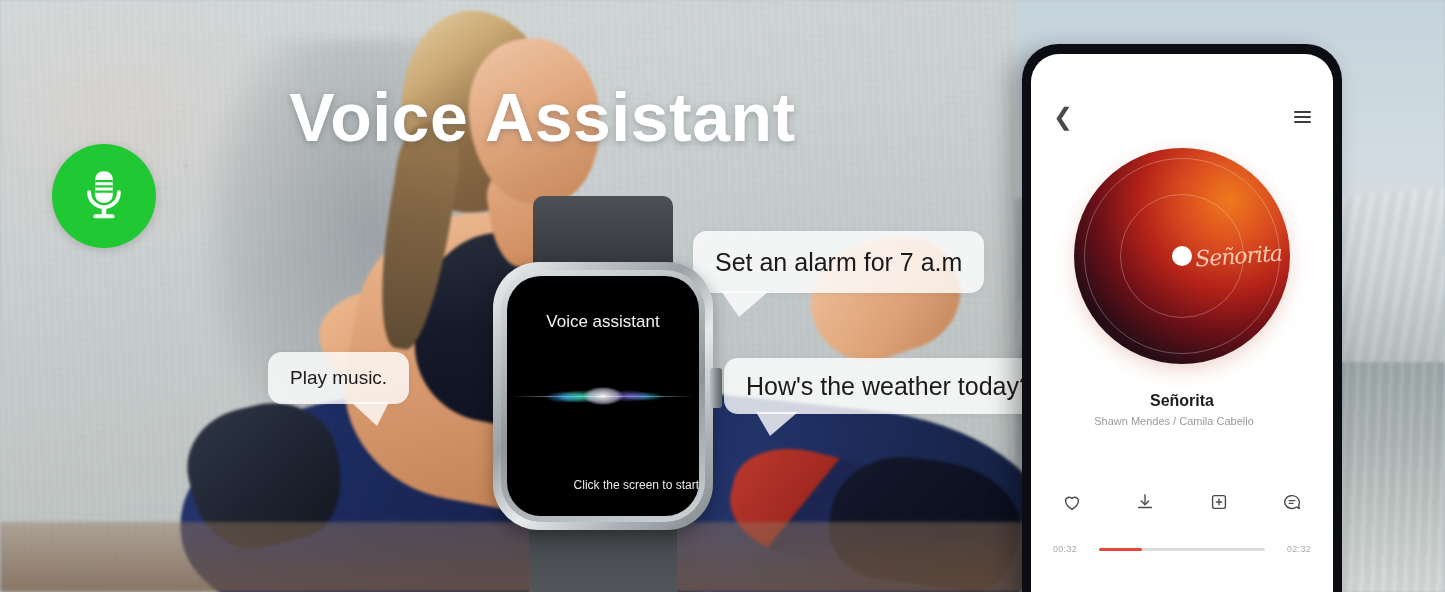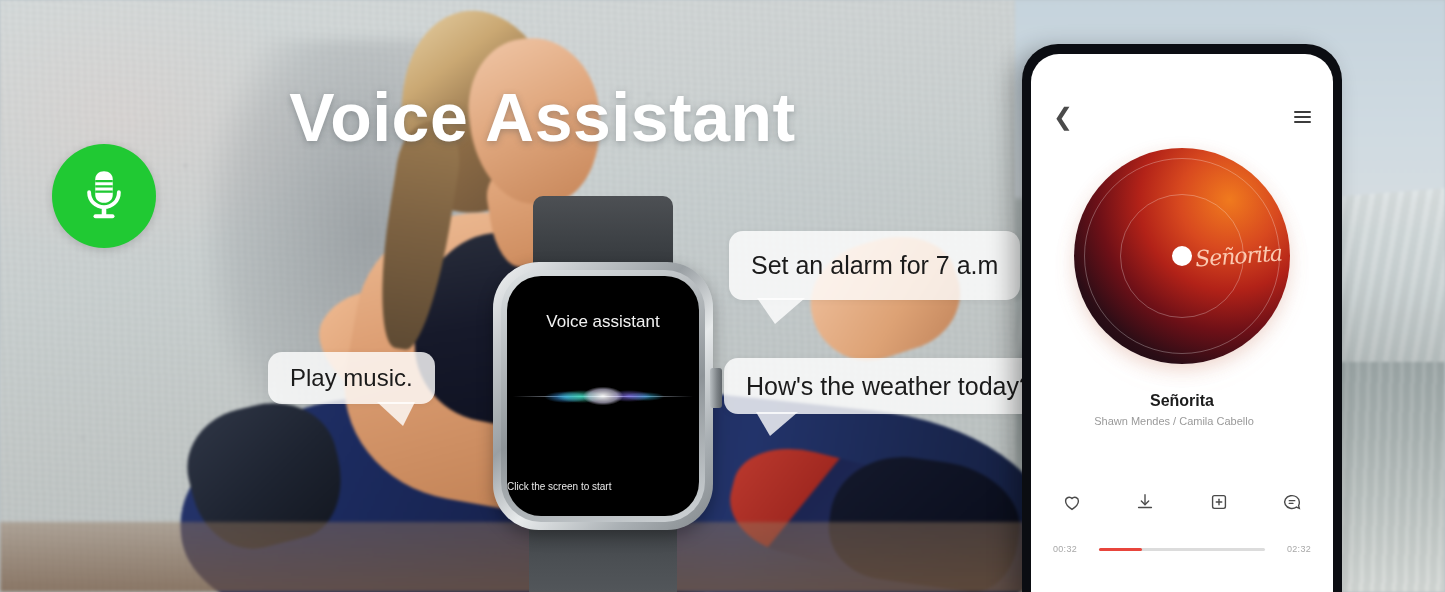--- a/index.html
+++ b/index.html
@@ -182,28 +182,28 @@
     color:#1b1b1b;
     font-size:25px;
     display:flex; align-items:center; justify-content:center;
     padding:0 22px;
     box-shadow:0 1px 6px rgba(0,0,0,.06);
     white-space:nowrap;
   }
   .bubble .tail{
     position:absolute; width:0; height:0;
   }
-  #bubble-alarm{ left:729px; top:231px; height:69px; }
+  #bubble-alarm{ left:693px; top:231px; height:62px; }
   #bubble-alarm .tail{
     left:28px; bottom:-24px;
     border-left:18px solid transparent;
     border-right:30px solid transparent;
     border-top:26px solid rgba(255,255,255,.80);
   }
-  #bubble-play{ left:268px; top:352px; height:52px; font-size:24px; }
+  #bubble-play{ left:268px; top:352px; height:52px; font-size:19px; }
   #bubble-play .tail{
     right:20px; bottom:-22px;
     border-left:26px solid transparent;
     border-right:12px solid transparent;
     border-top:24px solid rgba(255,255,255,.80);
   }
   #bubble-weather{ left:724px; top:358px; height:56px; }
   #bubble-weather .tail{
     left:32px; bottom:-22px;
     border-left:14px solid transparent;
@@ -242,22 +242,22 @@
   .watch-crown{
     position:absolute; right:-9px; top:172px; width:12px; height:40px;
     border-radius:3px;
     background:linear-gradient(90deg,#b9bfc2,#7d8387 60%,#5f6569);
   }
   .watch-label-top{
     position:absolute; left:0; right:0; top:36px; text-align:center;
     color:#f2f2f2; font-size:17px;
   }
   .watch-label-bottom{
-    position:absolute; left:0; right:0; bottom:24px; text-align:left;
-    color:#eaeaea; font-size:10px;
+    position:absolute; left:0; right:0; bottom:24px; text-align:right;
+    color:#eaeaea; font-size:12px;
   }
   .wave-wrap{
     position:absolute; left:0; right:0; top:50%; height:40px; transform:translateY(-50%);
   }
   .wave-line{
     position:absolute; left:6px; right:6px; top:50%; height:1px;
     background:linear-gradient(90deg, rgba(255,255,255,0), rgba(190,200,215,.55) 20%, rgba(210,220,235,.75) 50%, rgba(190,200,215,.55) 80%, rgba(255,255,255,0));
   }
   .wave-blob{
     position:absolute; left:50%; top:50%; transform:translate(-50%,-50%);

